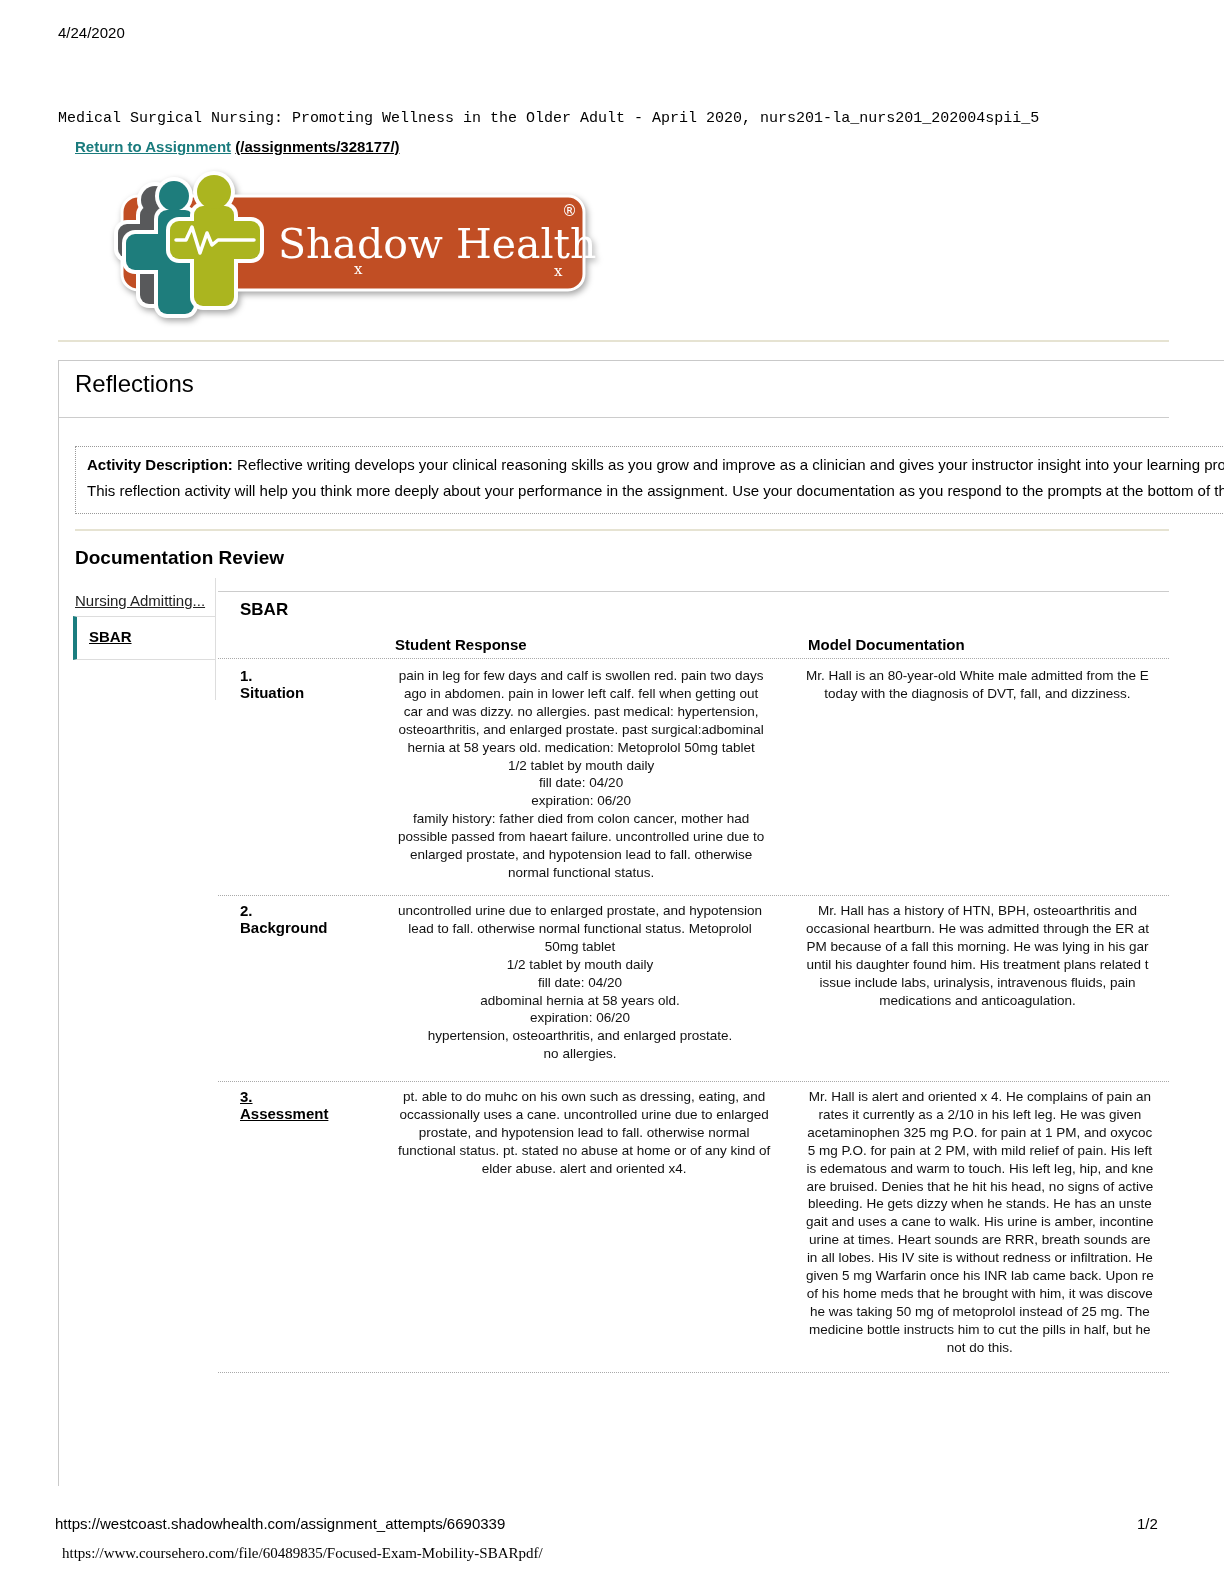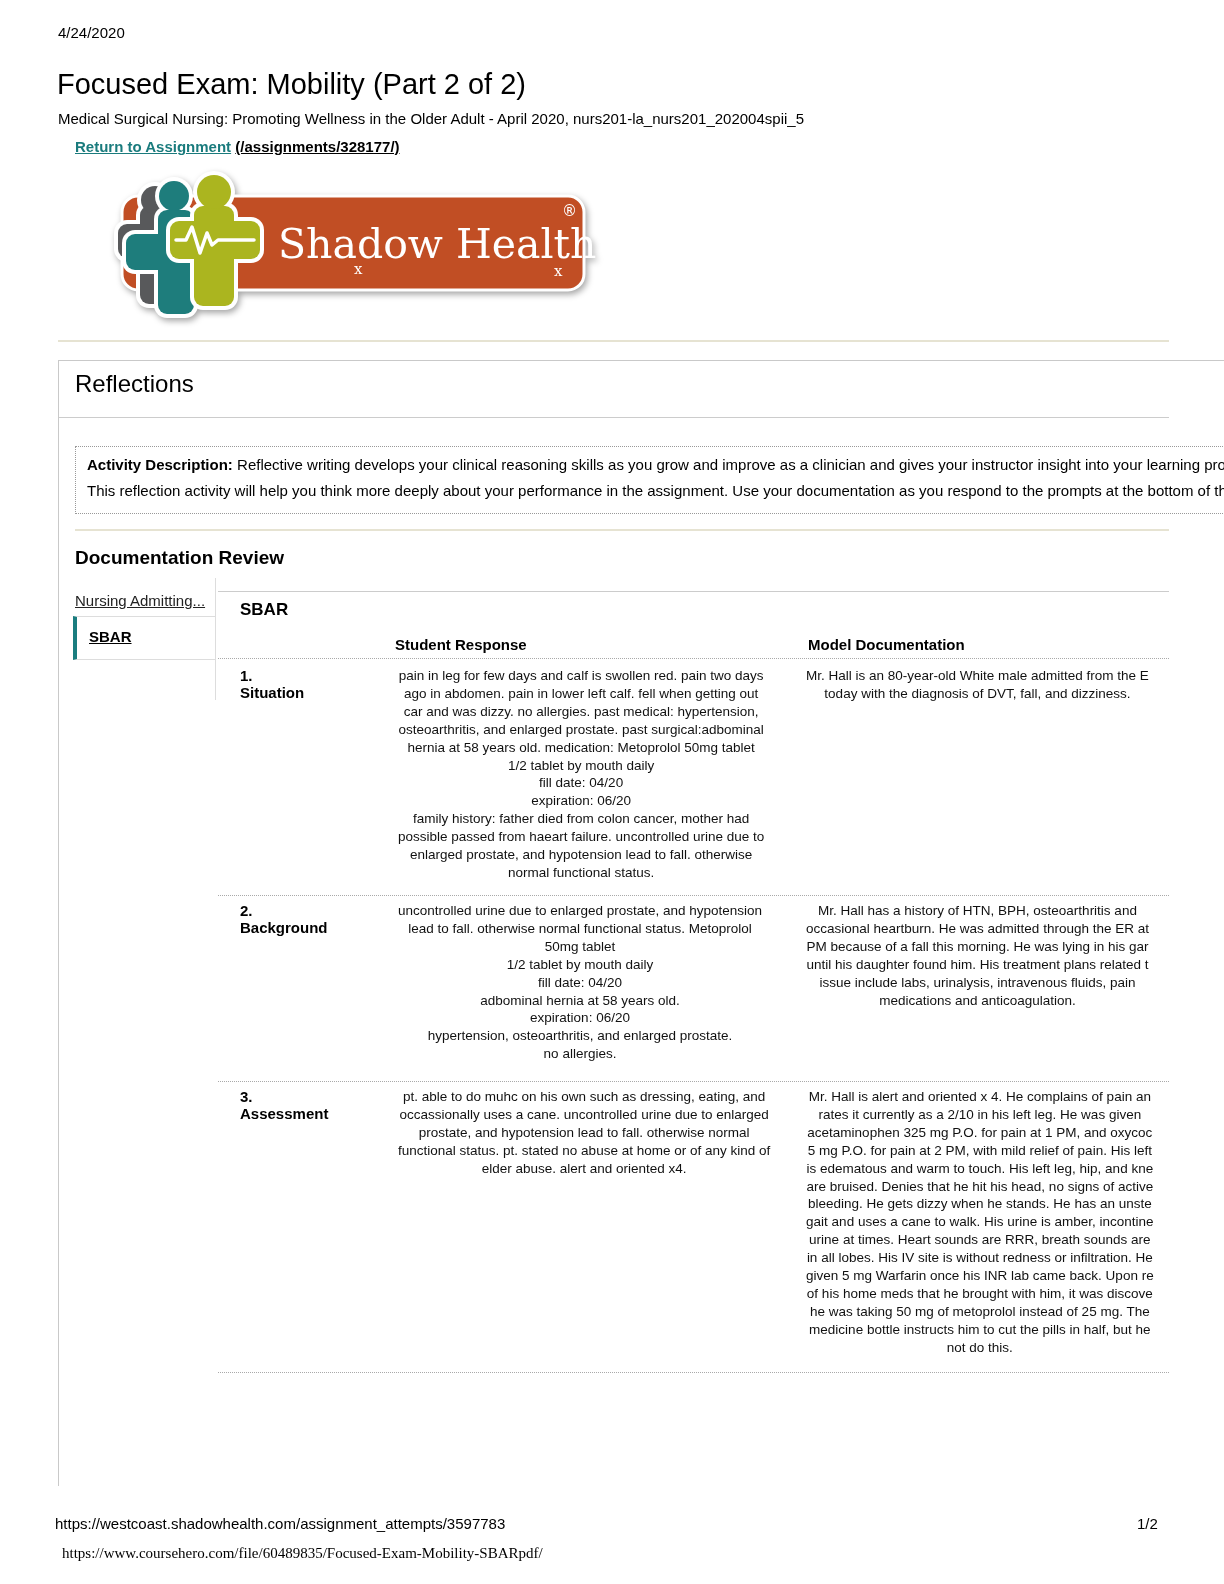--- a/index.html
+++ b/index.html
@@ -25,22 +25,21 @@
   .sbar-box{background:#fff;border:1px solid #dddddd;border-left:4px solid #1a7d7f;}
   .logo-shadow{filter:drop-shadow(2px 3px 3px rgba(0,0,0,0.35));}
 </style>
 </head>
 <body>
 
 <div class="page">
 
   <div class="abs t15" style="left:58px;top:24px;">4/24/2020</div>
 
-  <div class="abs" style="left:57px;top:68px;font-size:29px;">Focused Exam: Mobility (Part 2 of 2)</div>
-  <div class="abs t15" style="left:58px;top:110px;">Medical Surgical Nursing: Promoting Wellness in the Older Adult - April 2020, nurs201-la_nurs201_202004spii_5</div>
+  <div class="abs t15" style="left:58px;top:110px;font-family:Liberation Mono, monospace;">Medical Surgical Nursing: Promoting Wellness in the Older Adult - April 2020, nurs201-la_nurs201_202004spii_5</div>
   <div class="abs t15 nowrap" style="left:75px;top:138px;">
     <span class="b u teal">Return to Assignment</span><span> </span><span class="b u">(/assignments/328177/)</span>
   </div>
 
   <div class="abs" style="left:110px;top:168px;width:486px;height:150px;">
     <svg width="486" height="150" viewBox="0 0 486 150" class="logo-shadow">
 
       <rect x="12" y="28" width="462" height="94" rx="16" fill="#c14e24" stroke="#ffffff" stroke-width="3"></rect>
 
       <g>
@@ -142,21 +141,21 @@
     <div class="abs pre body-text" style="left:806px;top:902px;">Mr. Hall has a history of HTN, BPH, osteoarthritis and
 occasional heartburn. He was admitted through the ER at
 PM because of a fall this morning. He was lying in his gar
 until his daughter found him. His treatment plans related t
 issue include labs, urinalysis, intravenous fluids, pain
 medications and anticoagulation.</div>
   </div>
   <div class="abs dotted" style="left:218px;top:1081px;width:951px;"></div>
 
   <div class="abs" style="left:0;top:0;">
-    <div class="abs row-label" style="left:240px;top:1088px;">3. Assessment</div>
+    <div class="abs row-label" style="left:240px;top:1088px;text-decoration:underline;">3. Assessment</div>
     <div class="abs pre body-text" style="left:398px;top:1088px;">pt. able to do muhc on his own such as dressing, eating, and
 occassionally uses a cane. uncontrolled urine due to enlarged
 prostate, and hypotension lead to fall. otherwise normal
 functional status. pt. stated no abuse at home or of any kind of
 elder abuse. alert and oriented x4.</div>
     <div class="abs pre body-text" style="left:806px;top:1088px;">Mr. Hall is alert and oriented x 4. He complains of pain an
 rates it currently as a 2/10 in his left leg. He was given
 acetaminophen 325 mg P.O. for pain at 1 PM, and oxycoc
 5 mg P.O. for pain at 2 PM, with mild relief of pain. His left
 is edematous and warm to touch. His left leg, hip, and kne
@@ -166,17 +165,17 @@
 urine at times. Heart sounds are RRR, breath sounds are
 in all lobes. His IV site is without redness or infiltration. He
 given 5 mg Warfarin once his INR lab came back. Upon re
 of his home meds that he brought with him, it was discove
 he was taking 50 mg of metoprolol instead of 25 mg. The
 medicine bottle instructs him to cut the pills in half, but he
 not do this.</div>
   </div>
   <div class="abs dotted" style="left:218px;top:1372px;width:951px;"></div>
 
-  <div class="abs t15" style="left:55px;top:1515px;">https://westcoast.shadowhealth.com/assignment_attempts/3597783</div>
+  <div class="abs t15" style="left:55px;top:1515px;">https://westcoast.shadowhealth.com/assignment_attempts/6690339</div>
   <div class="abs t15" style="left:1137px;top:1515px;">1/2</div>
   <div class="abs serif" style="left:62px;top:1545px;font-size:15px;">https://www.coursehero.com/file/60489835/Focused-Exam-Mobility-SBARpdf/</div>
 
 </div>
 
 </body></html>

